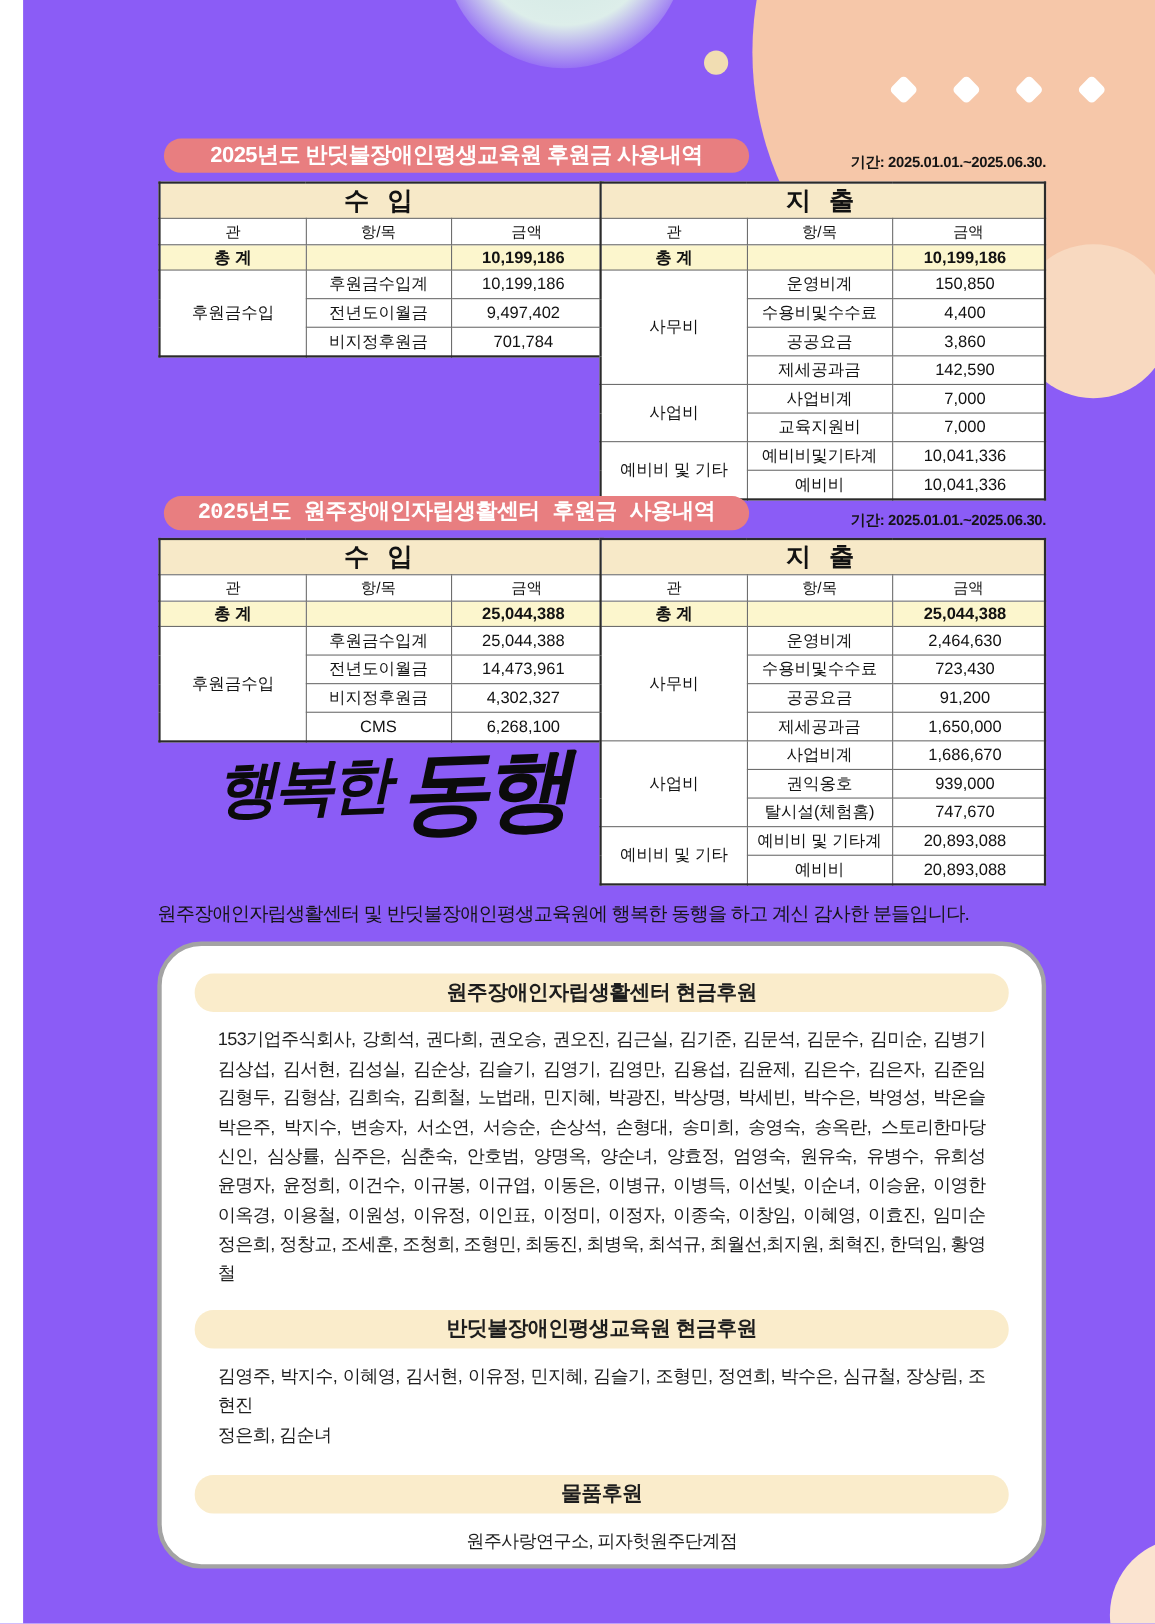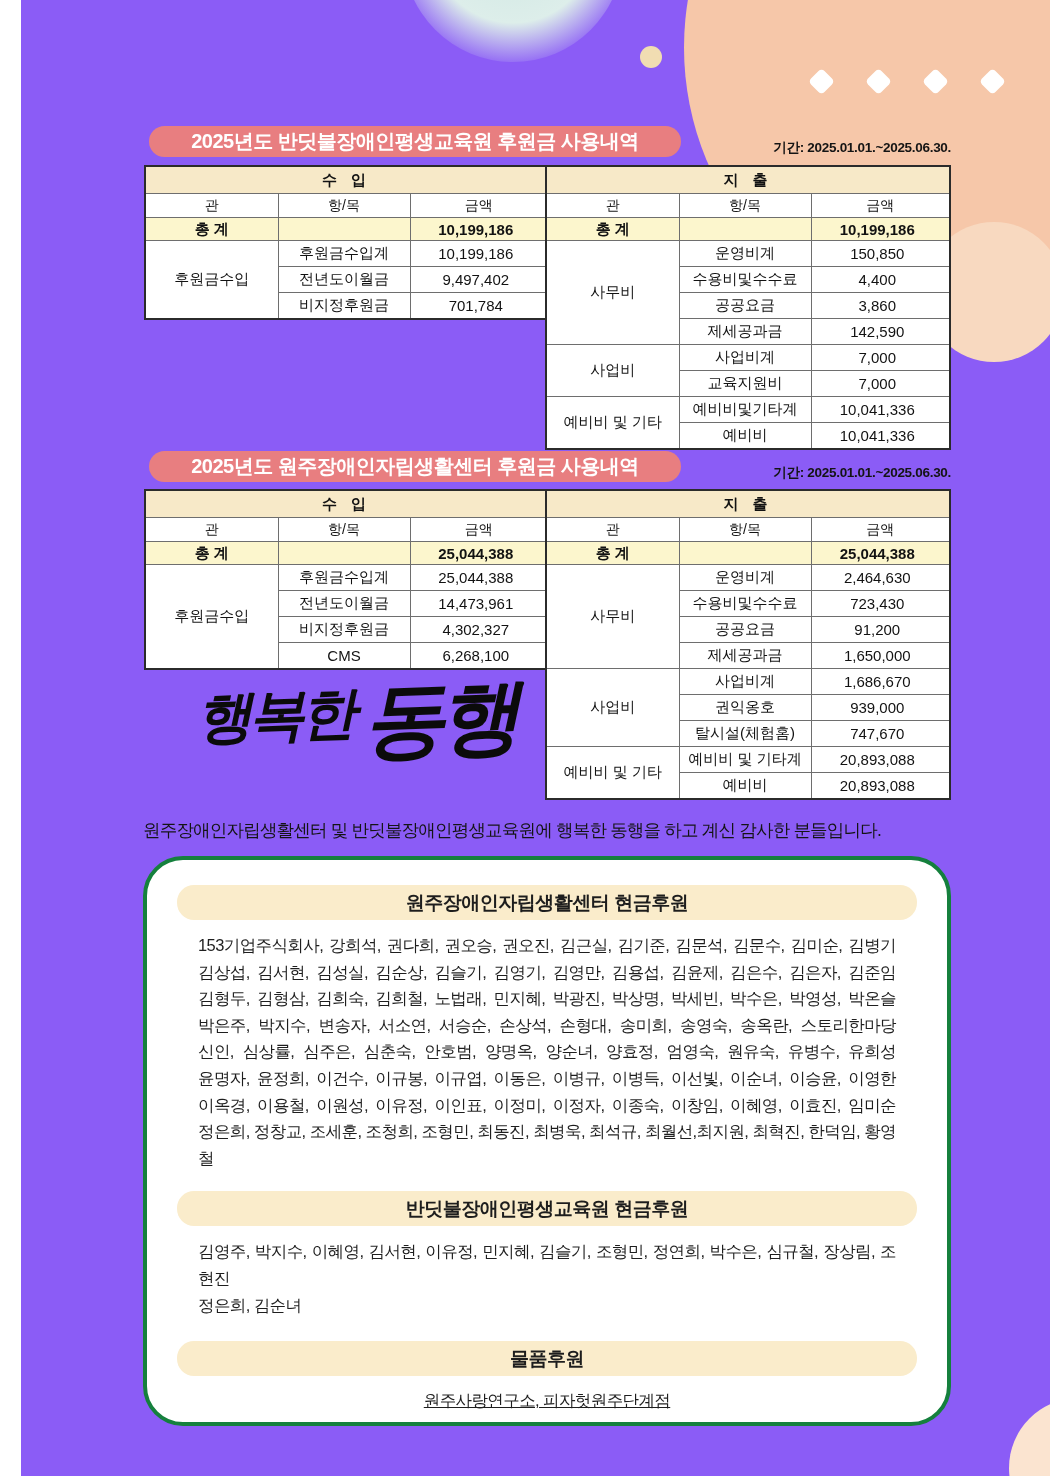--- a/index.html
+++ b/index.html
@@ -18,46 +18,46 @@
 
   
   .banner{position:absolute;z-index:2;height:31px;width:532px;left:128px;border-radius:16px;
     background:#e87e80;color:#fff;font-size:20px;font-weight:bold;text-align:center;line-height:31px;letter-spacing:-0.5px;}
   .period{position:absolute;z-index:2;left:700px;width:230px;text-align:right;font-size:13.5px;font-weight:bold;color:#141414;letter-spacing:-0.3px;}
 
   
   table.fin{position:absolute;z-index:2;border-collapse:collapse;table-layout:fixed;background:#fff;border:2px solid #2b2b2b;}
   table.fin td{border:1px solid #6e6e6e;text-align:center;height:25px;font-size:15px;color:#121212;
     white-space:nowrap;overflow:hidden;padding:0 6px;}
-  table.fin tr.sec td{background:#f7e9c8;font-weight:bold;font-size:15px;height:26px;letter-spacing:5px;}
+  table.fin tr.sec td{background:#f7e9c8;font-weight:bold;font-size:23px;height:26px;letter-spacing:5px;}
   table.fin tr.cols td{font-size:14px;height:23px;}
   table.fin tr.tot td{background:#fcf6cd;font-weight:bold;height:22px;}
   table.fin td.num{text-align:center;padding-right:12px;}
   table.fin td.b{font-weight:normal;}
 
   
   .callig{position:absolute;z-index:2;left:140px;top:668px;width:390px;height:135px;text-align:center;
     font-family:"DejaVu Serif",serif;font-weight:bold;font-style:italic;color:#0b0b0b;transform:rotate(-2deg);}
   .callig .c1{font-size:56px;letter-spacing:-4px;vertical-align:18px;}
   .callig .c2{font-size:82px;letter-spacing:-6px;margin-left:10px;}
 
   
   .intro{position:absolute;z-index:2;left:122px;top:818px;width:808px;font-size:17.5px;font-weight:500;
     color:#141414;letter-spacing:-0.8px;white-space:nowrap;}
   .donor-box{position:absolute;z-index:2;left:122px;top:856px;width:800px;height:562px;
-    border:4px solid #15803d;border-radius:40px;background:#fff;}
+    border:4px solid #a3a3a3;border-radius:40px;background:#fff;}
   .pill{width:740px;height:35px;margin:0 auto;border-radius:17px;background:#faeccb;
     text-align:center;line-height:35px;font-size:19px;font-weight:bold;color:#1d1d1d;letter-spacing:-0.5px;}
   .pill1{margin-top:25px;}
   .pill2{margin-top:20px;}
   .pill3{margin-top:23px;}
   .names{width:698px;margin:12px auto 0;font-size:16.5px;line-height:26.6px;color:#1e1e1e;letter-spacing:-0.6px;}
   .names .jl{text-align:justify;text-align-last:justify;}
   .names .ll{text-align:left;}
-  .names-center{width:698px;margin:14px auto 0;font-size:16.5px;color:#1e1e1e;text-align:center;letter-spacing:-0.6px;text-decoration:underline;}
+  .names-center{width:698px;margin:14px auto 0;font-size:16.5px;color:#1e1e1e;text-align:center;letter-spacing:-0.6px;}
 </style>
 </head>
 <body>
 
 <div id="page">
 
   <div class="decor circle-teal"></div>
   <div class="decor dot-cream"></div>
   <div class="decor circle-peach-big"></div>
   <div class="decor circle-peach-light"></div>
@@ -157,21 +157,21 @@
       <td class="b">예비비및기타계</td>
       <td class="num b">10,041,336</td>
     </tr>
     <tr>
       <td>예비비</td>
       <td class="num">10,041,336</td>
     </tr>
   </tbody>
     </table>
 
-  <div class="banner" style="top:451px;">2025년도 원주장애인자립생활센터 후원금 사용내역</div>
+  <div class="banner" style="top:451px;font-family:Liberation Mono, monospace;">2025년도 원주장애인자립생활센터 후원금 사용내역</div>
   <div class="period" style="top:464px;">기간: 2025.01.01.~2025.06.30.</div>
 
   <table class="fin" style="left:123px;top:489px;width:403px;">
     <colgroup>
         <col style="width:133px">
         <col style="width:132px">
         <col style="width:138px">
       </colgroup>
     <tbody>
         <tr class="sec">

